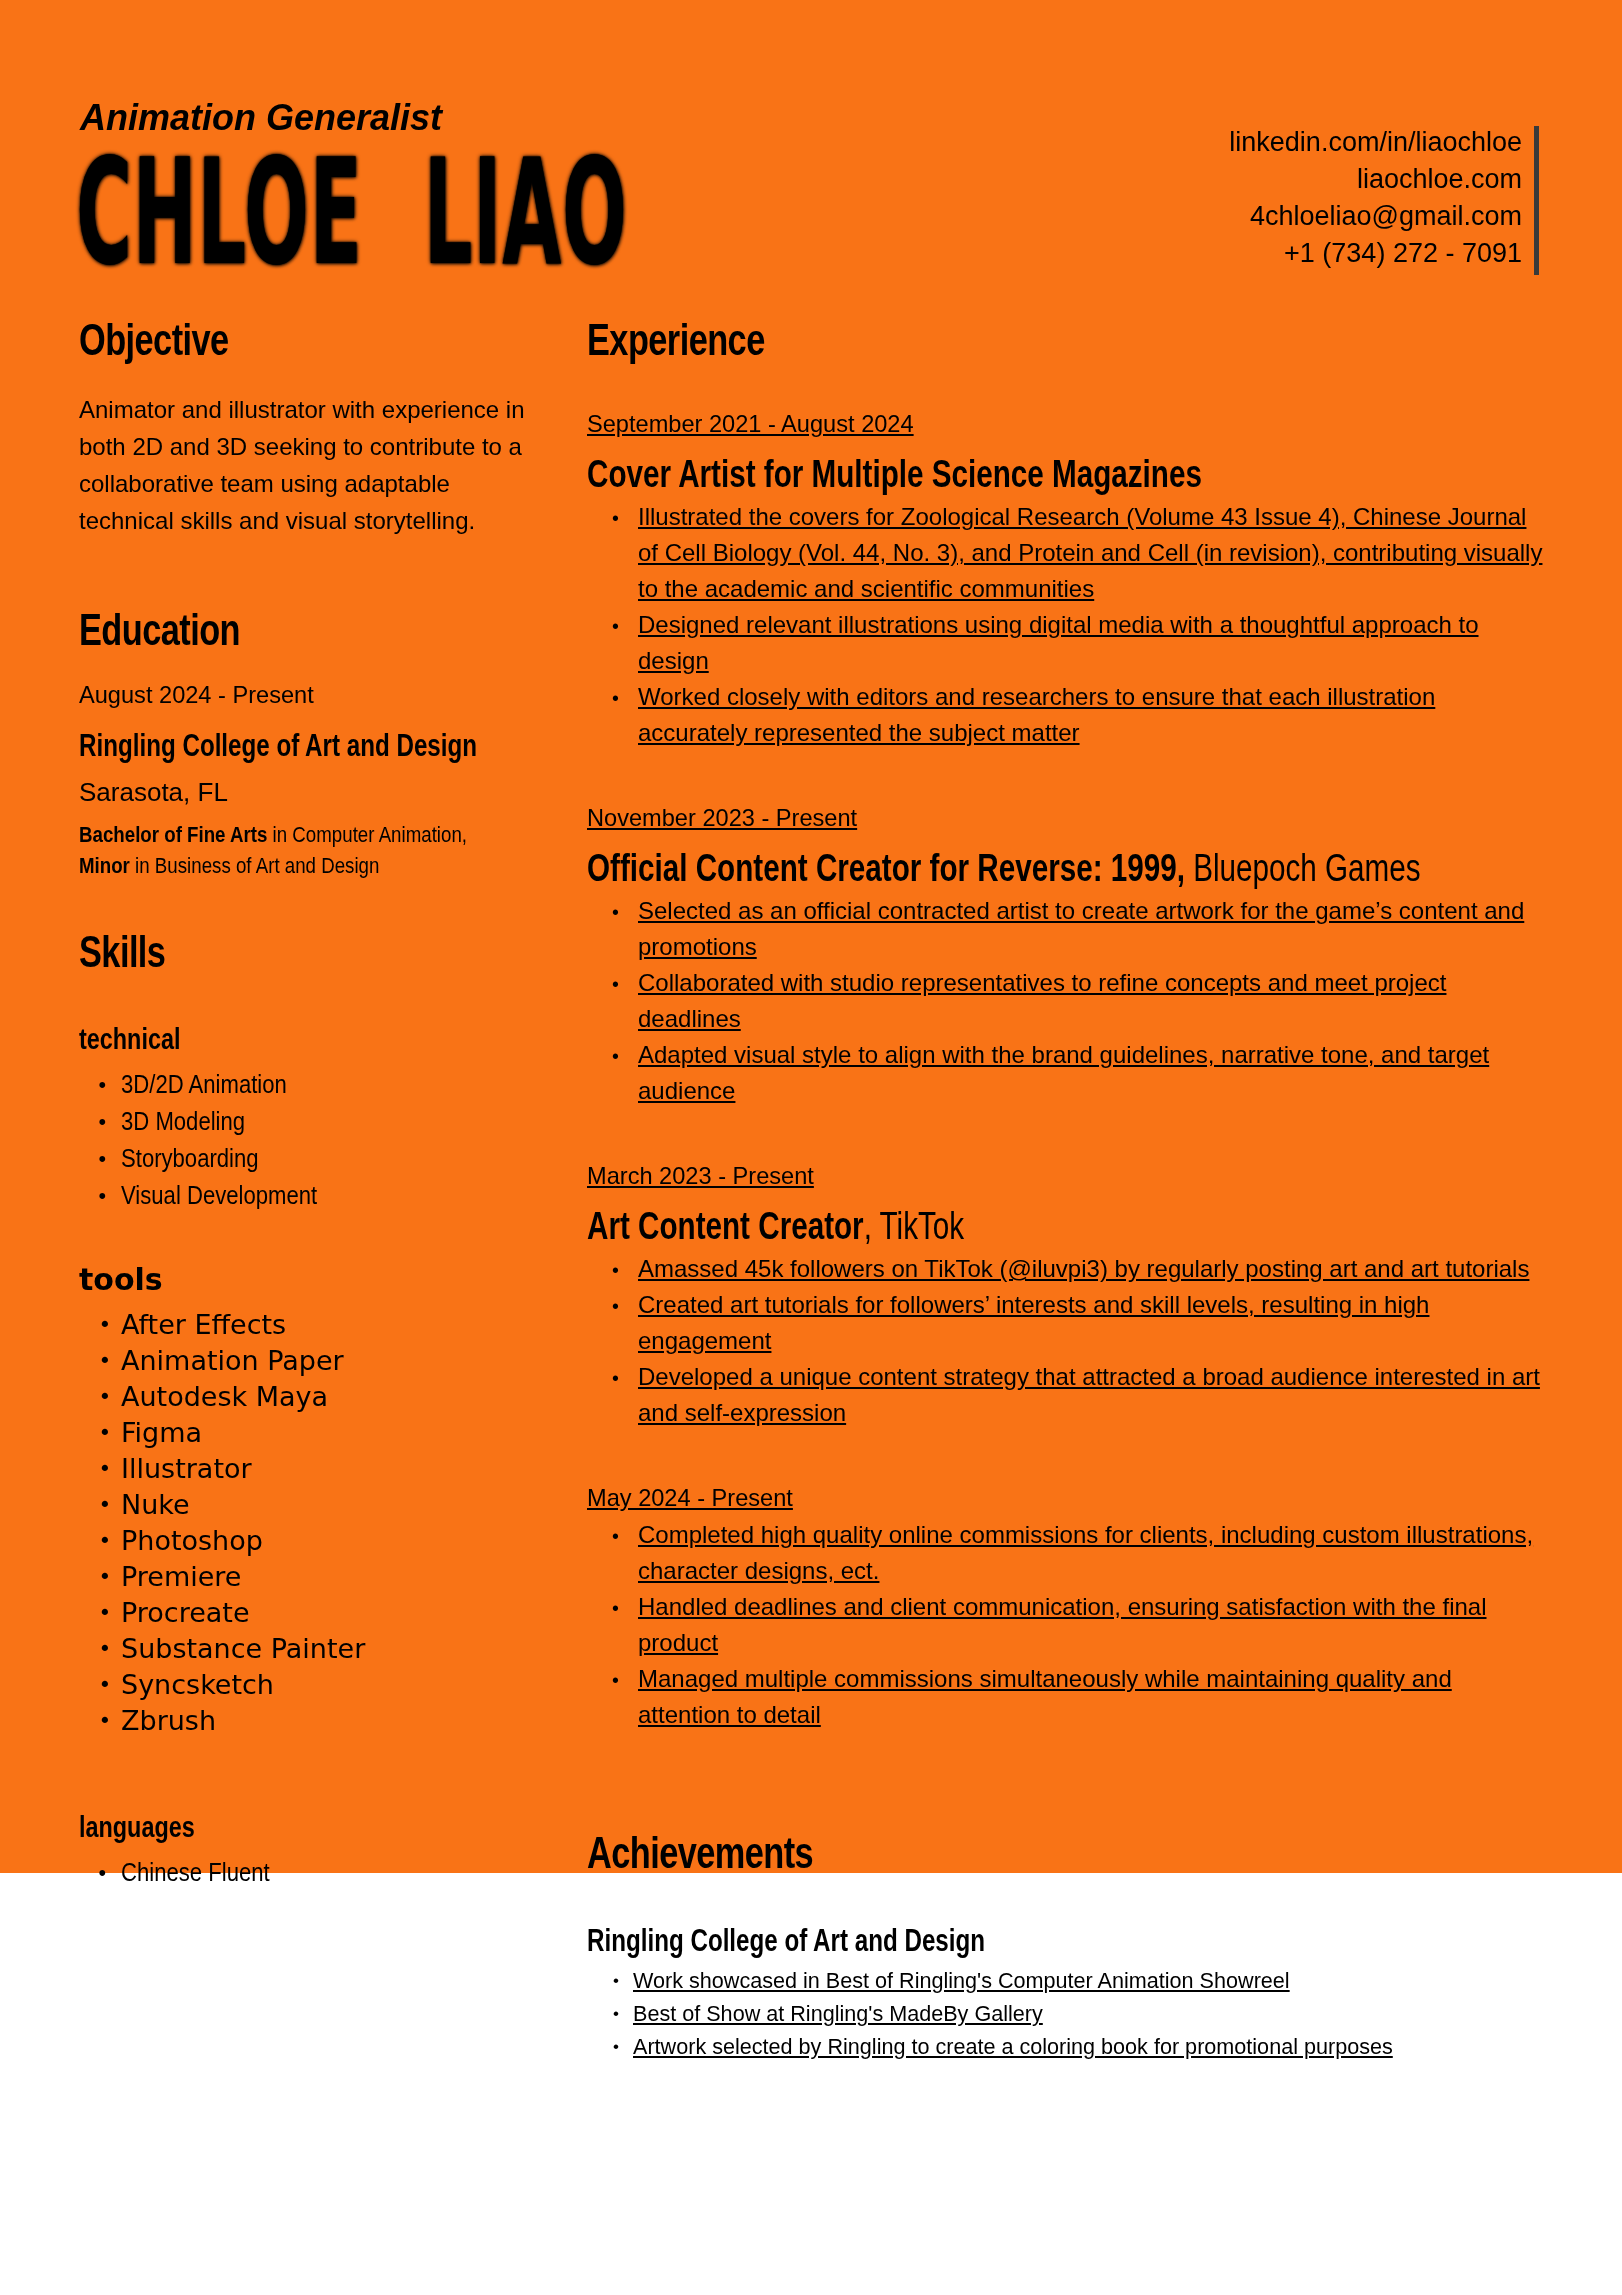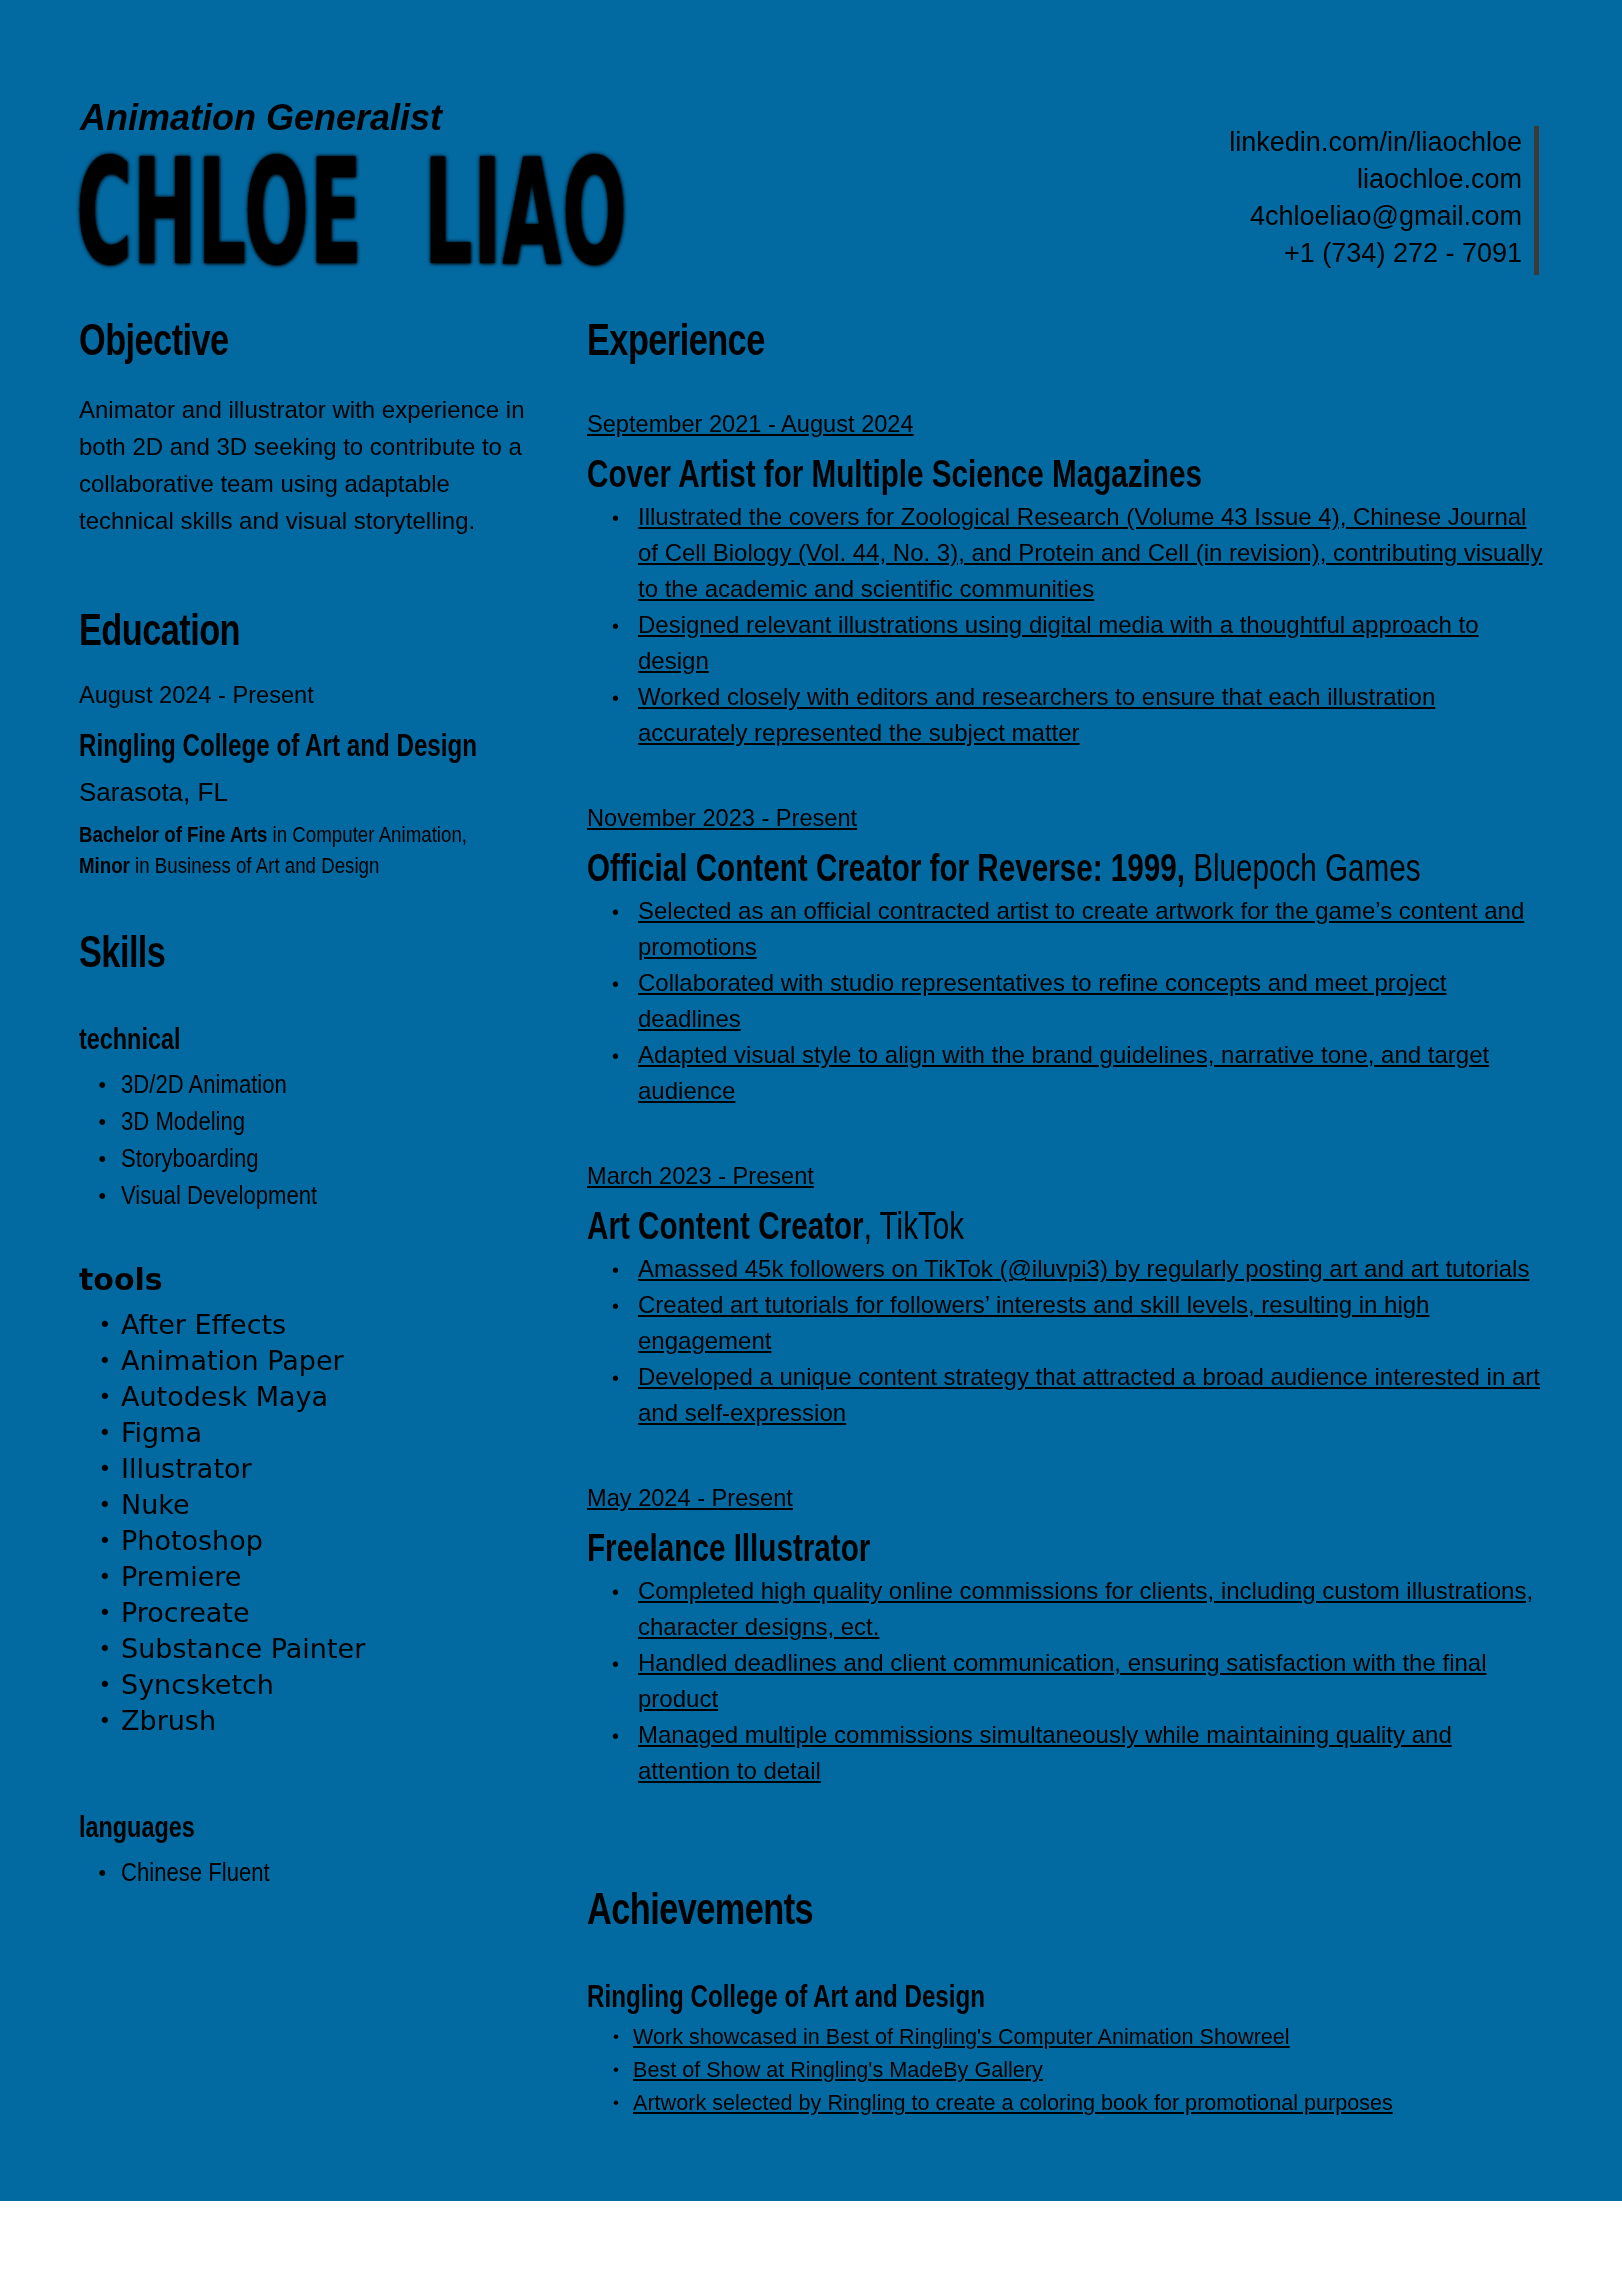--- a/index.html
+++ b/index.html
@@ -2,21 +2,21 @@
 <html style="font-size:10.5px"><head>
 <meta charset="utf-8">
 <style>
   * { margin:0; padding:0; box-sizing:border-box; }
   html,body { background:#ffffff; }
   body {
     width:1623px; height:2295px; position:relative;
     font-family:"Liberation Sans", sans-serif; color:#000;
     overflow:hidden;
   }
-  .page { position:relative; width:1623px; height:2201px; background:#0369a1; }
+  .page { position:relative; width:1623px; height:1873px; background:#f97316; }
 
   
   .role {
     position:absolute; left:80px; top:97px;
     font-size:36px; font-style:italic; font-weight:600; letter-spacing:0;
   }
   .name {
     position:absolute; left:76px; top:139px;
     font-family:"DejaVu Sans","Liberation Sans",sans-serif;
     font-weight:700; font-size:147px; line-height:147px;
@@ -167,21 +167,20 @@
       <div class="job-title"><span class="cond"><b>Art Content Creator</b><span class="reg">, TikTok</span></span></div>
       <ul class="bullets">
         <li>Amassed 45k followers on TikTok (@iluvpi3) by regularly posting art and art tutorials</li>
         <li>Created art tutorials for followers’ interests and skill levels, resulting in high engagement</li>
         <li>Developed a unique content strategy that attracted a broad audience interested in art and self-expression</li>
       </ul>
     </div>
 
     <div class="entry">
       <div class="date">May 2024 - Present</div>
-      <div class="job-title"><span class="cond"><b>Freelance Illustrator</b><span class="reg"></span></span></div>
       <ul class="bullets">
         <li>Completed high quality online commissions for clients, including custom illustrations, character designs, ect.</li>
         <li>Handled deadlines and client communication, ensuring satisfaction with the final product</li>
         <li>Managed multiple commissions simultaneously while maintaining quality and attention to detail</li>
       </ul>
     </div>
 
     <h2 class="h2-ach"><span class="cond">Achievements</span></h2>
     <div class="ach-sub"><span class="cond">Ringling College of Art and Design</span></div>
     <ul class="ach-list">

